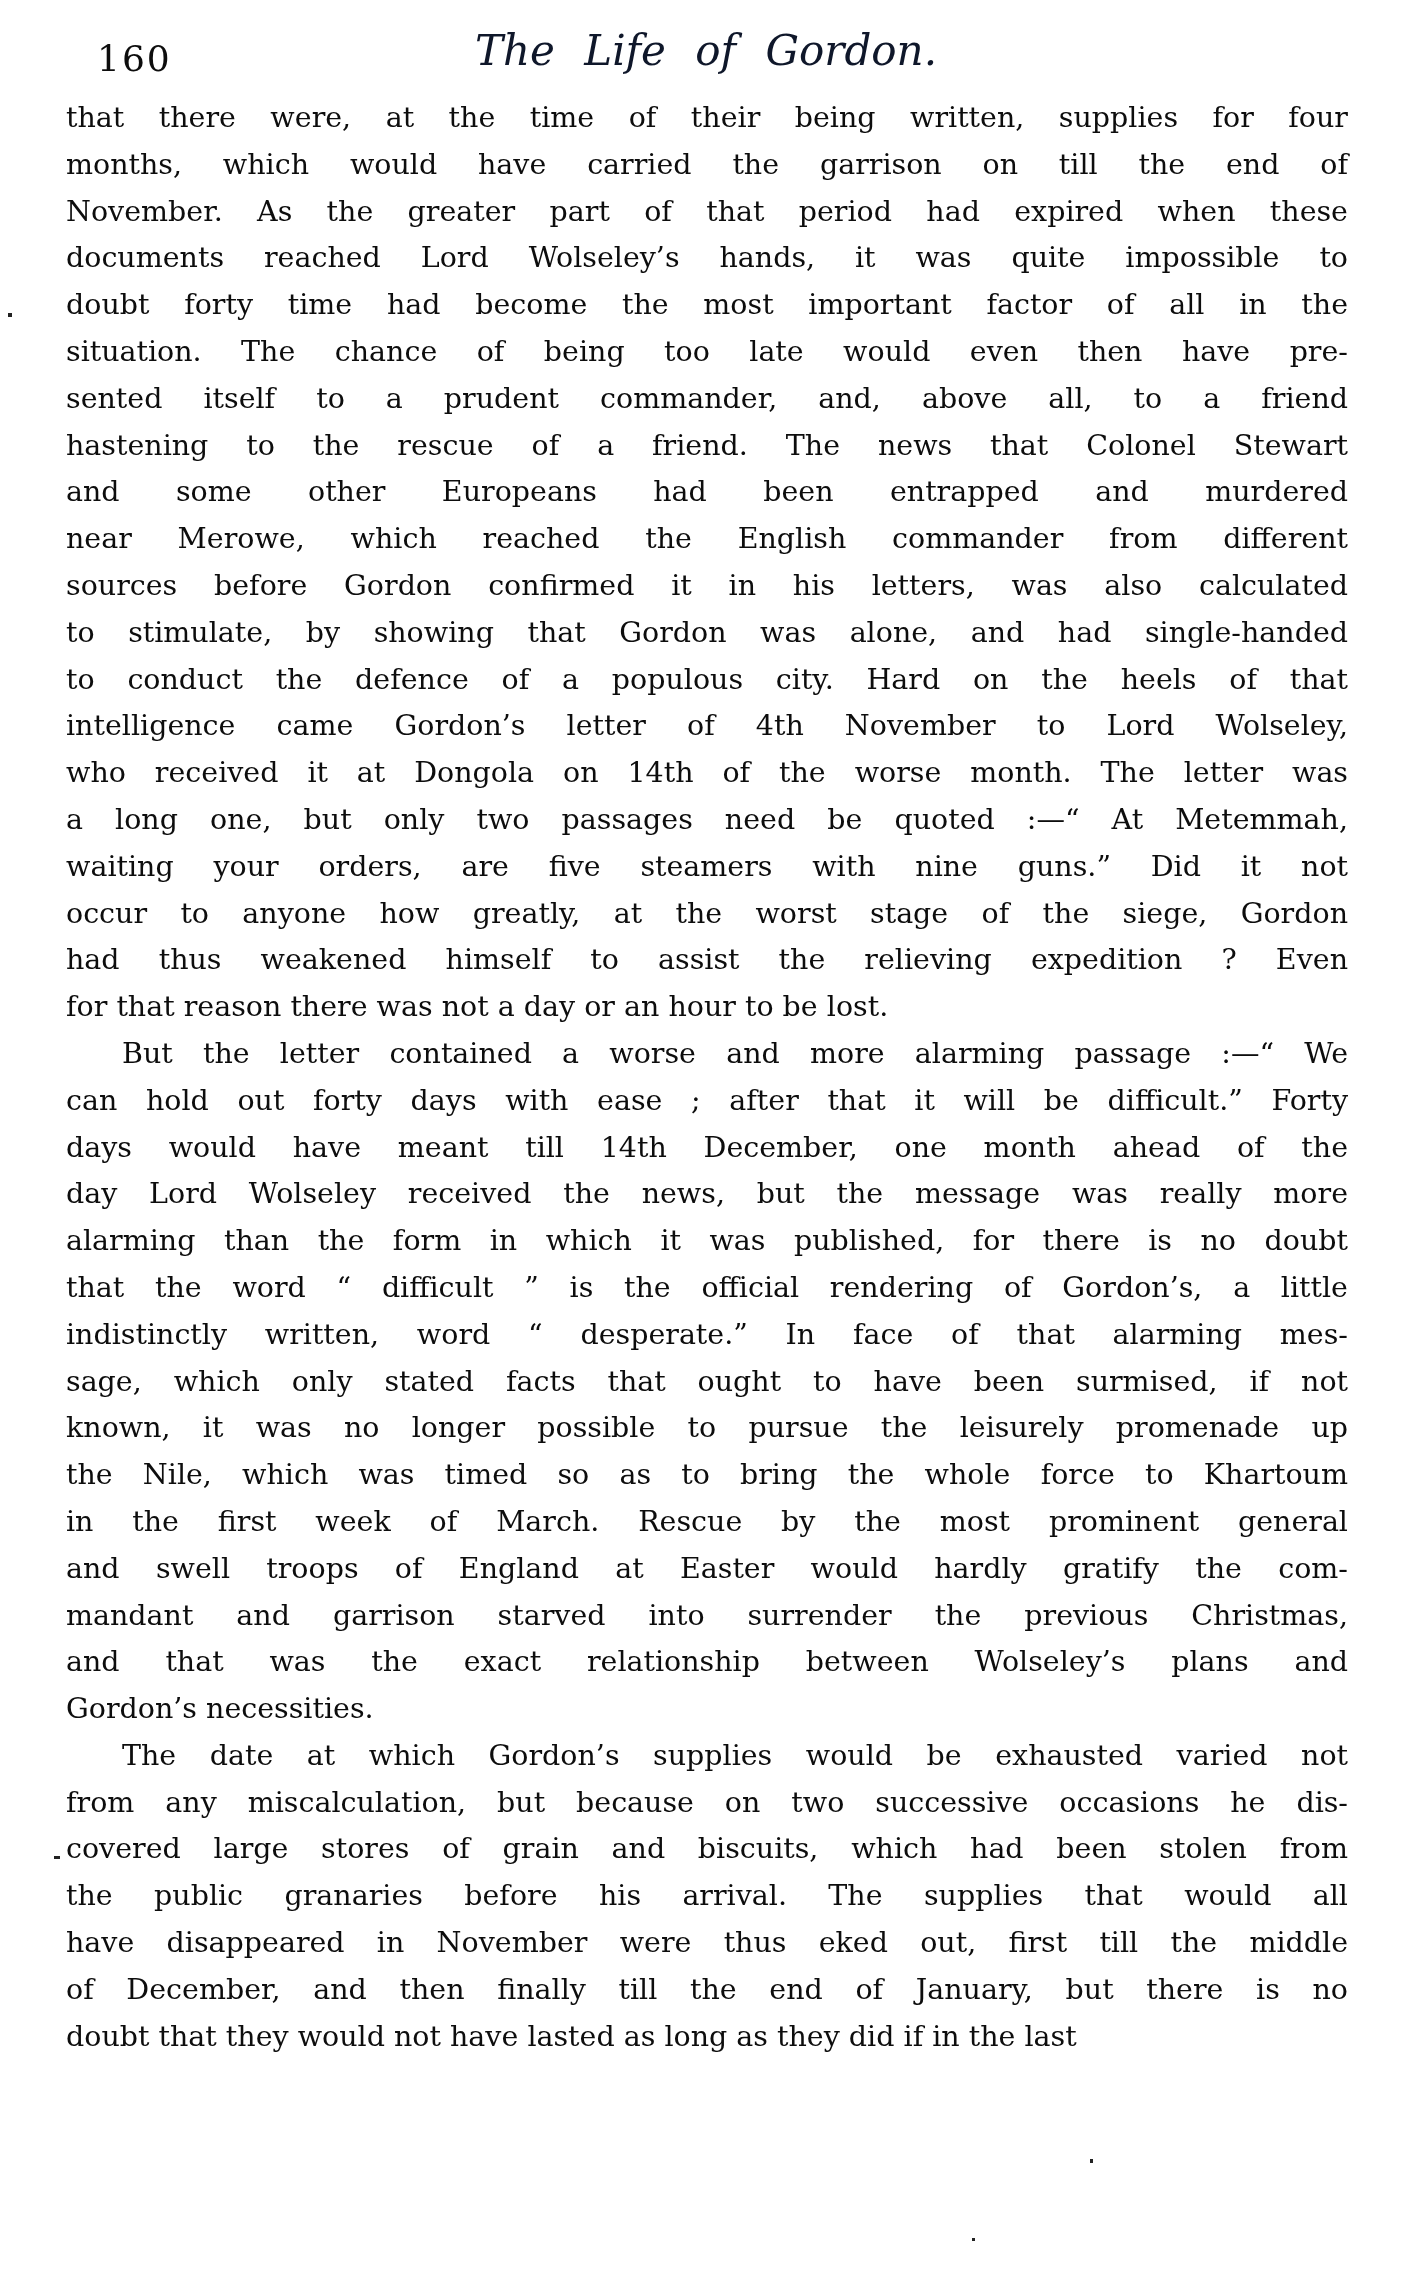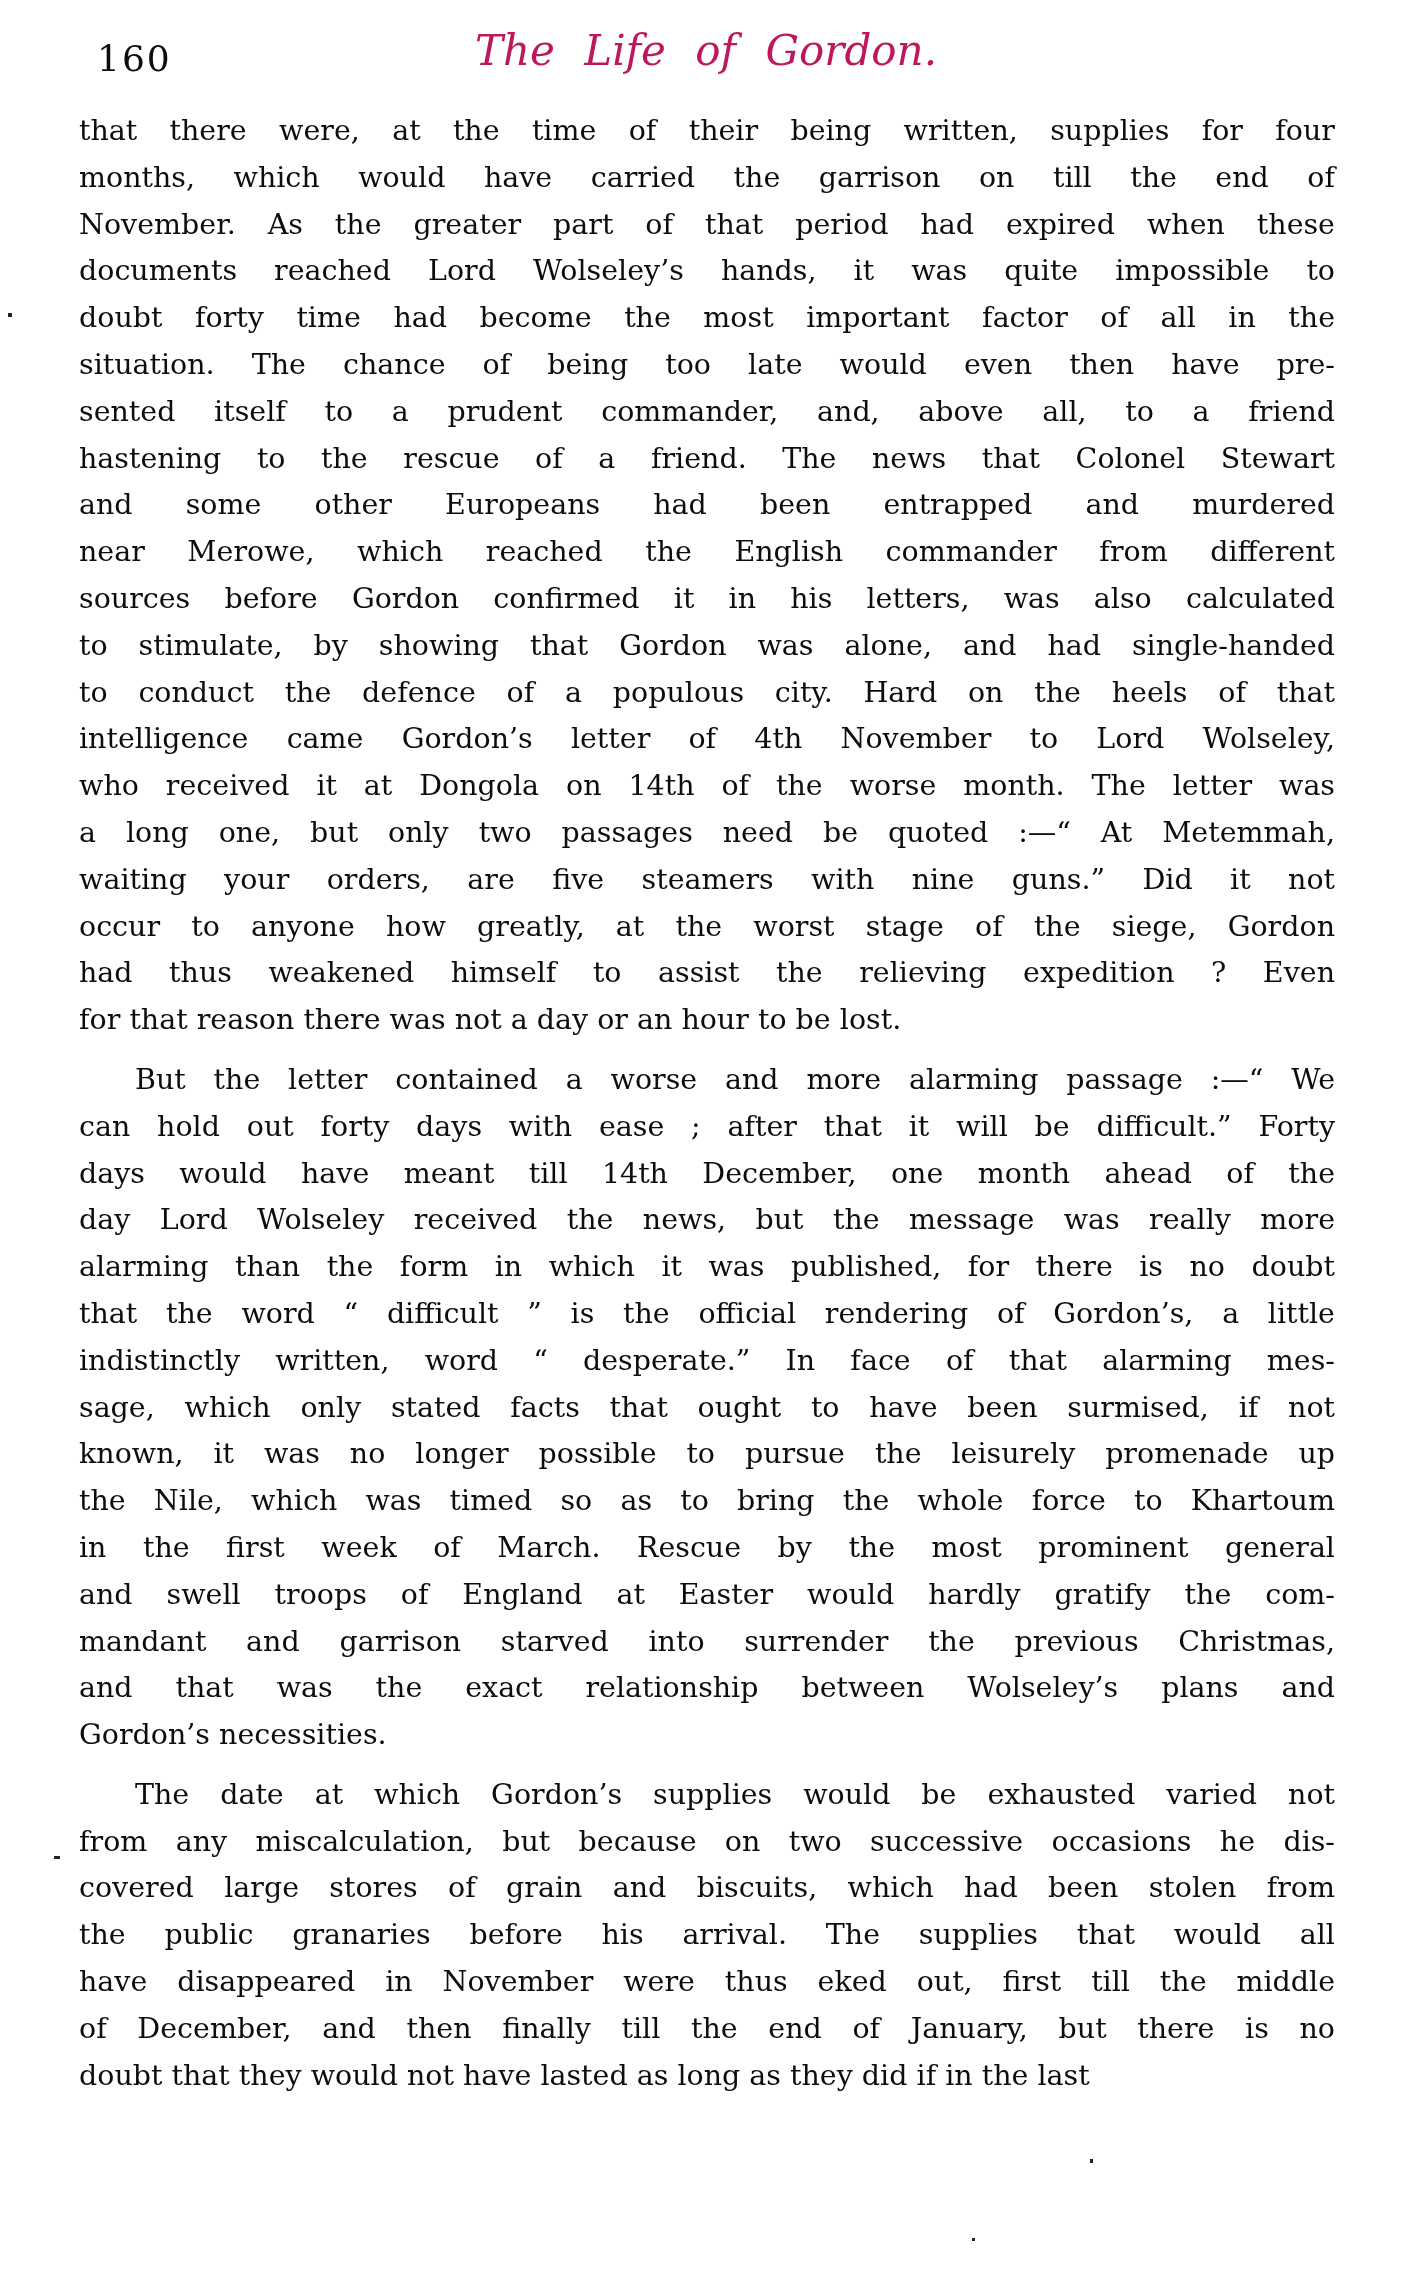--- a/index.html
+++ b/index.html
@@ -33,30 +33,30 @@
   }
   .running-title {
     position: absolute;
     left: 0;
     top: 8px;
     width: 1412px;
     text-align: center;
     font-style: italic;
     font-size: 42px;
     word-spacing: 16px;
-    color: #be185d;
+    color: #0f172a;
   }
   .body-text {
     position: absolute;
     top: 95px;
     left: 66px;
     width: 1282px;
   }
   .para {
-    margin: 13px;
+    margin: 0;
   }
   .line {
     font-size: 28.5px;
     line-height: 46.8px;
     white-space: normal;
     text-align: justify;
     text-align-last: justify;
     color: #0d0d0d;
   }
   .line.last {

